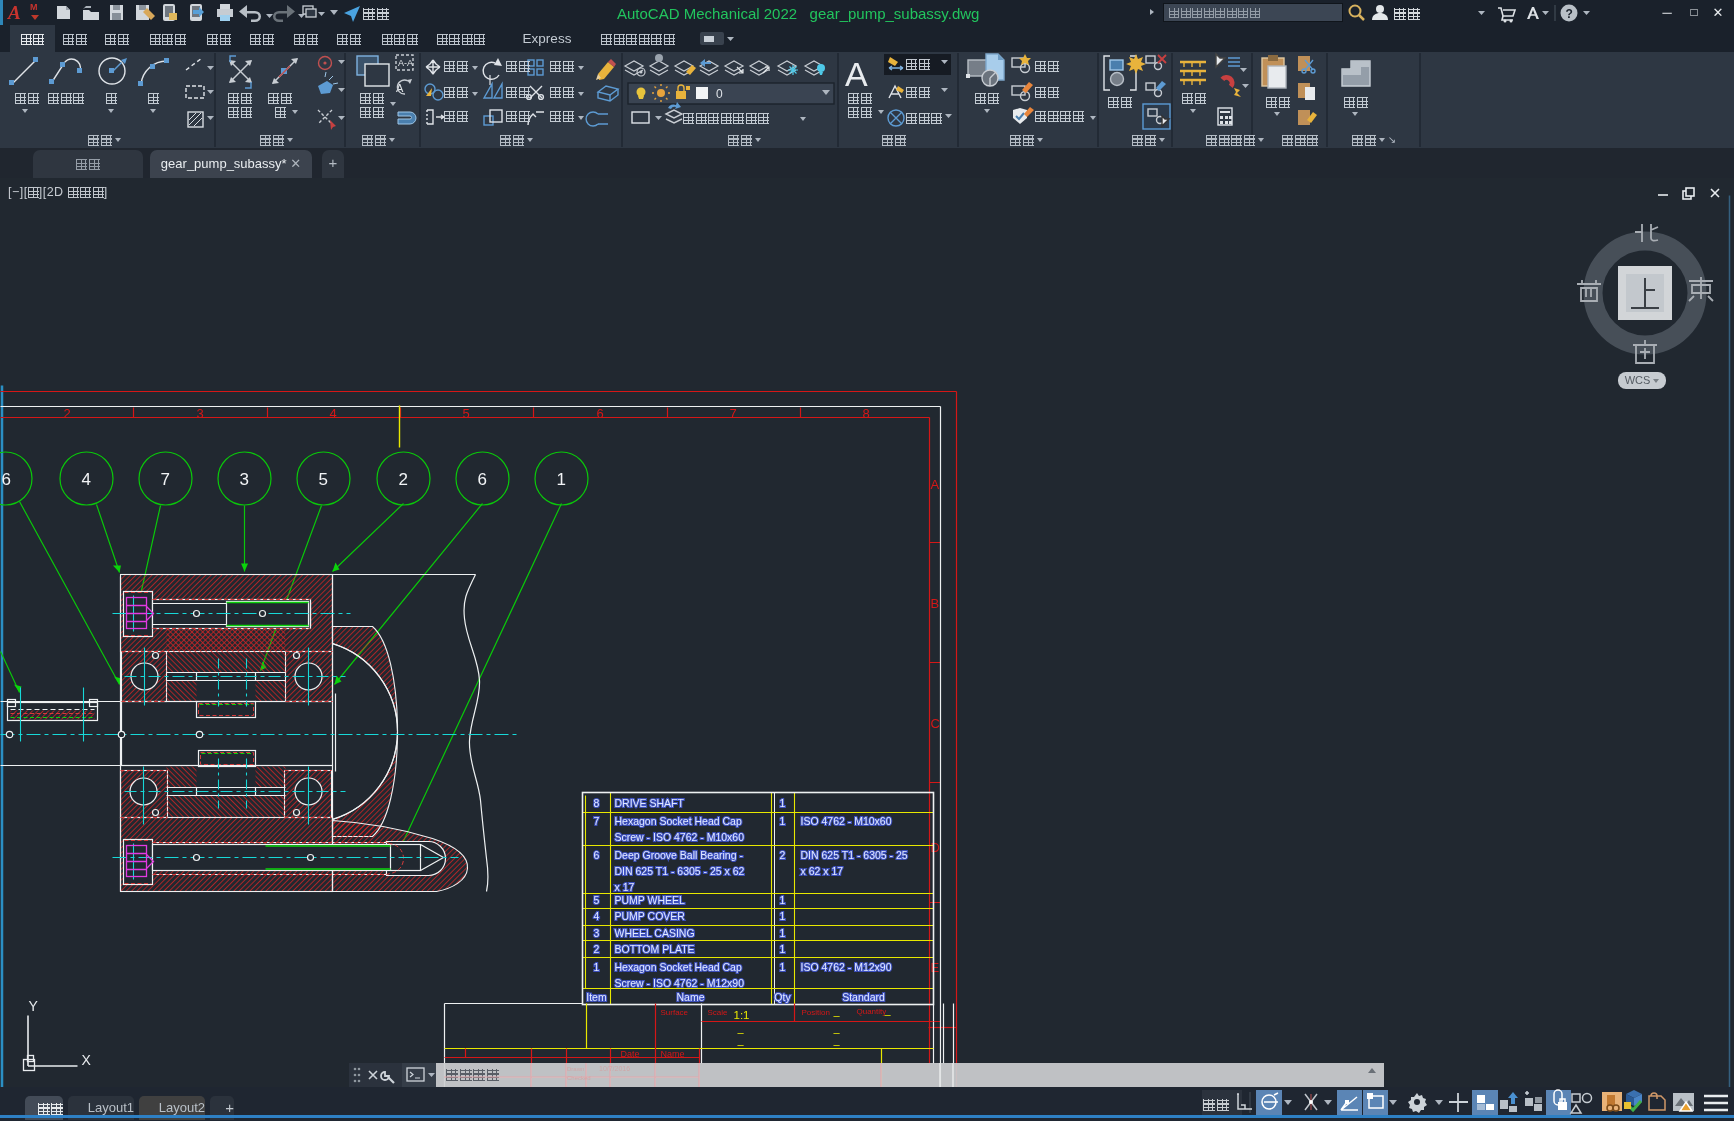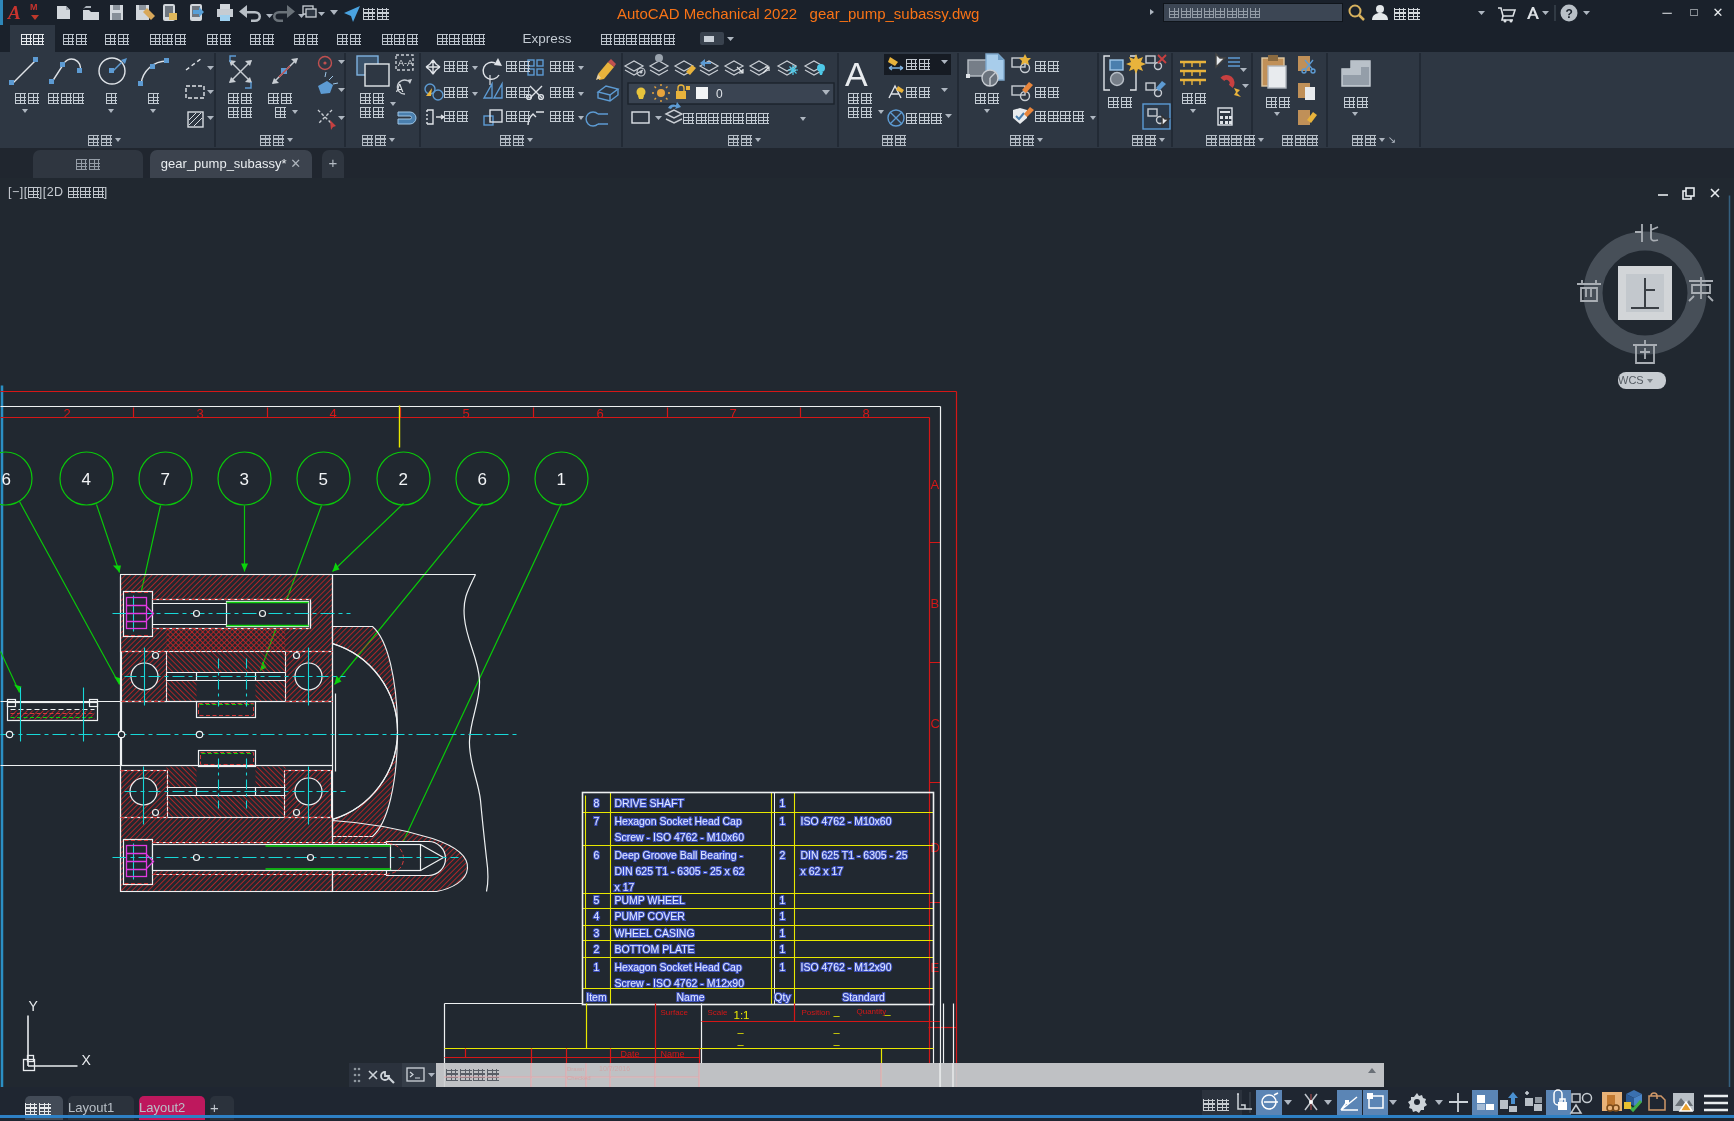--- a/index.html
+++ b/index.html
@@ -7,21 +7,21 @@
 .abs{position:absolute}
 x{display:inline-flex;gap:1.5px;vertical-align:middle;line-height:0}
 x u{display:block;width:var(--s,11px);height:var(--s,11px);opacity:.96;background:
  repeating-linear-gradient(0deg,currentColor 0 1.1px,transparent 1.1px 3.2px),
  repeating-linear-gradient(90deg,currentColor 0 1.1px,transparent 1.1px 4.6px)}
 .dd{display:inline-block;width:0;height:0;border-left:3.5px solid transparent;border-right:3.5px solid transparent;border-top:4px solid #aeb6c0;vertical-align:middle}
 .ddl{display:inline-block;width:0;height:0;border-top:3.5px solid transparent;border-bottom:3.5px solid transparent;border-left:4px solid #aeb6c0;vertical-align:middle}
 
 #titlebar{left:0;top:0;width:1734px;height:25px;background:#1a212b;color:#ccd3da}
 #tealL{left:0;top:0;width:3px;height:25px;background:#2e87b9}
-.ttl{position:absolute;top:5px;font-size:15px;color:#f97316;white-space:nowrap}
+.ttl{position:absolute;top:5px;font-size:15px;color:#22c55e;white-space:nowrap}
 #search{left:1163px;top:3px;width:180px;height:19px;background:#3c4654;border:1px solid #10151b;color:#98a1ab;font-style:italic;font-size:12px;padding:1px 5px}
 .winbtn{position:absolute;top:0;width:24px;height:25px;color:#e8ecef;font-size:13px;text-align:center;line-height:25px}
 
 #tabrow{left:0;top:25px;width:1734px;height:27px;background:#1a212b;color:#c3cad2;font-size:13px}
 .rtab{position:absolute;top:25px;height:27px;line-height:27px;text-align:center;color:#c3cad2}
 .rtab.act{background:#2e3743;color:#eef1f4}
 
 #ribbon{left:0;top:52px;width:1734px;height:96px;background:#2e3743;color:#c9d0d8}
 .pcap{position:absolute;top:133px;height:14px;font-size:11px;color:#bac2cb;white-space:nowrap}
 .rlbl{position:absolute;font-size:11.5px;color:#c9d0d8;white-space:nowrap;line-height:13px}
@@ -29,21 +29,21 @@
 #filetabs{left:0;top:148px;width:1734px;height:30px;background:#20262f}
 .ftab{position:absolute;top:150px;height:28px;font-size:13px;color:#9aa2ac;text-align:center;border-radius:7px 7px 0 0}
 
 #canvas{left:0;top:178px;width:1734px;height:909px;background:#212830}
 #vplabel{position:absolute;left:8px;top:185px;font-size:12.5px;color:#c7ccd2;letter-spacing:.5px}
 
 #cmdbar{left:349px;top:1063px;width:1035px;height:24px}
 #cmdinput{position:absolute;width:948px;height:24px;background:rgba(203,205,208,.93);color:#555b63;font-size:13.5px;font-style:italic;line-height:24px;padding-left:10px}
 
 #botbar{left:0;top:1087px;width:1734px;height:34px;background:#1f2631}
-.ltab{position:absolute;top:1096px;z-index:3;height:24px;line-height:24px;font-size:13px;color:#b9c0c8;text-align:left;border-radius:5px 5px 0 0}
+.ltab{position:absolute;top:1096px;z-index:3;height:24px;line-height:24px;font-size:13px;color:#b9c0c8;text-align:right;border-radius:5px 5px 0 0}
 #blueline{position:absolute;z-index:3;left:0;top:28px;width:1734px;height:3px;background:#2e80c4}
 </style></head><body>
 <div id="app">
 
 <div class="abs" id="titlebar"></div>
 <div class="abs" id="tealL"></div>
 <svg class="abs" style="left:0;top:0" width="420" height="25" viewBox="0 0 420 25">
  <g stroke-width="1.3" fill="none">
   <text x="8" y="19" font-size="19" font-weight="bold" font-style="italic" fill="#c8342e" font-family="Liberation Serif">A</text>
   <text x="30" y="10" font-size="9" font-weight="bold" fill="#c8342e">M</text>
@@ -952,21 +952,21 @@
  <g stroke="#3a3f45" stroke-width="2" fill="none">
   <path d="M70,78 V108 M70,90 H80 M56,108 H84"></path>
  </g>
  <g stroke="#a9aeb4" stroke-width="1.8" fill="none">
   <path d="M67,24 V42 M60,32 H67 M76,24 V38 Q76,42 83,40 M76,30 L83,27"></path>
   <path d="M70,140 V145 M58,145 H82 M61,145 V163 H79 V145 M70,148 V159 M65,152 H75"></path>
   <path d="M2,84 H26 M7,84 V80 M21,84 V80 M6,88 H22 V101 H6 Z M11,88 V97 M16,88 V97"></path>
   <path d="M114,81 H138 M126,77 V99 M117,85 H135 V93 H117 Z M119,96 L114,101 M133,96 L138,101"></path>
  </g>
 </svg>
-<div class="abs" style="left:1618px;top:372px;width:48px;height:17px;background:#c7ccd1;border-radius:8px;color:#555c63;font-size:11px;line-height:17px">WCS <span class="dd" style="border-top-color:#7a8187;border-left-width:3px;border-right-width:3px"></span></div>
+<div class="abs" style="left:1618px;top:372px;width:48px;height:17px;background:#c7ccd1;border-radius:8px;color:#555c63;font-size:11px;text-align:center;line-height:17px">WCS <span class="dd" style="border-top-color:#7a8187;border-left-width:3px;border-right-width:3px"></span></div>
 <svg class="abs" style="left:1655px;top:186px" width="75" height="16" viewBox="0 0 75 16">
       <g stroke="#e8ecef" stroke-width="1.6" fill="none">
         <path d="M3,9 H13"></path>
         <rect x="28" y="5" width="8" height="8"></rect>
         <rect x="31" y="2" width="8" height="8" fill="#212830"></rect>
         <path d="M56,3 l8,8 M64,3 l-8,8"></path>
       </g>
     </svg>
 
 <div class="abs" id="cmdbar"></div>
@@ -1011,21 +1011,21 @@
           <text x="567" y="17" font-size="6" fill="#d89898">Checked</text>
         </g>
       </g>
     </svg>
 
 <div class="ltab" style="left:25px;width:38px;background:#434b57;color:#eef1f3"><x n="2" style="--s:12px">
         <u></u>
         <u></u>
       </x></div>
 <div class="ltab" style="left:68px;width:66px;background:#2b323c">Layout1</div>
-<div class="ltab" style="left:139px;width:66px;background:#be185d">Layout2</div>
+<div class="ltab" style="left:139px;width:66px;background:#404040">Layout2</div>
 <div class="ltab" style="left:210px;width:24px;background:#2b323c;color:#c2c8cf;font-size:15px">+</div>
 <svg class="abs" style="left:1195px;top:1088px;z-index:3" width="539" height="29" viewBox="0 0 539 29">
  <g fill="none" stroke-width="1.5">
   <rect x="7" y="2" width="40" height="25" fill="#2b323d"></rect>
   <line x1="38" y1="4" x2="38" y2="25" stroke="#3a424c" transform="translate(17,0)"></line>
   <g transform="translate(50,14)">
           <path d="M-7,-8 V7 H7 M-4,3 H0 V7" stroke="#d0d5da"></path>
           <circle cx="-7" cy="-8" r="1" fill="#d0d5da"></circle>
         </g>
   <rect x="61" y="2" width="26" height="25" fill="#5b85b5"></rect>

